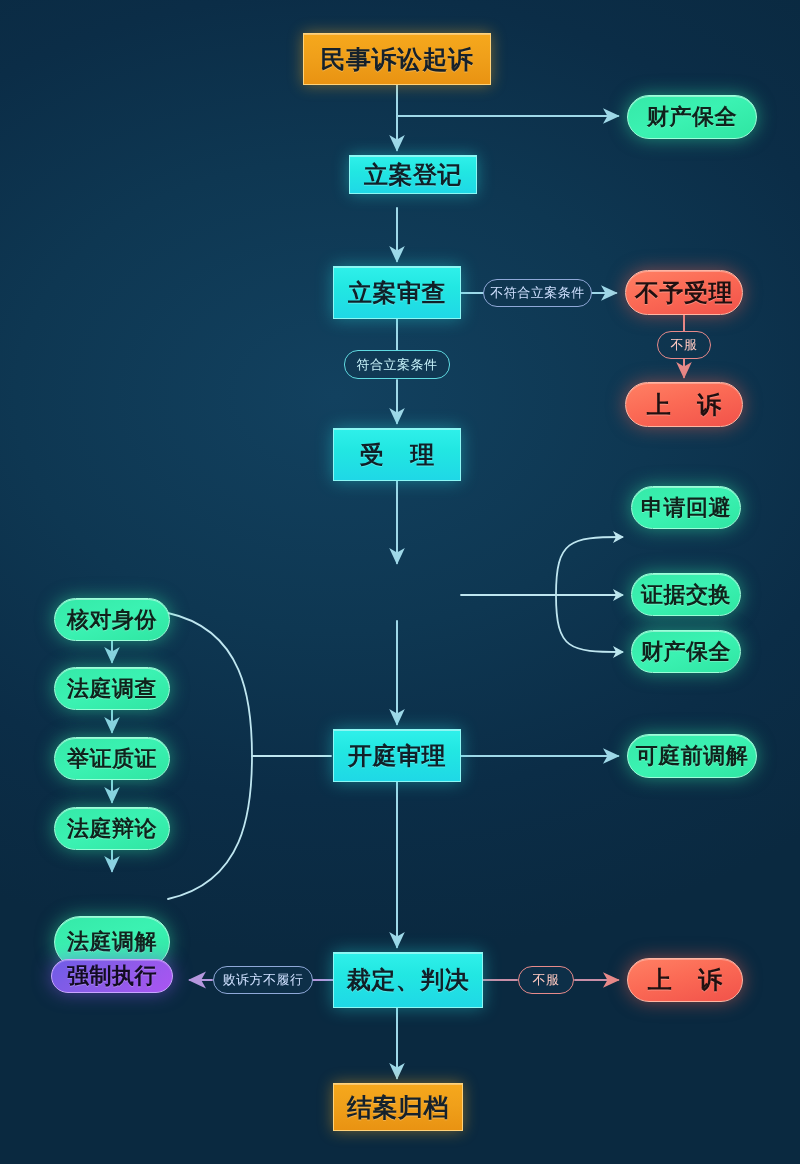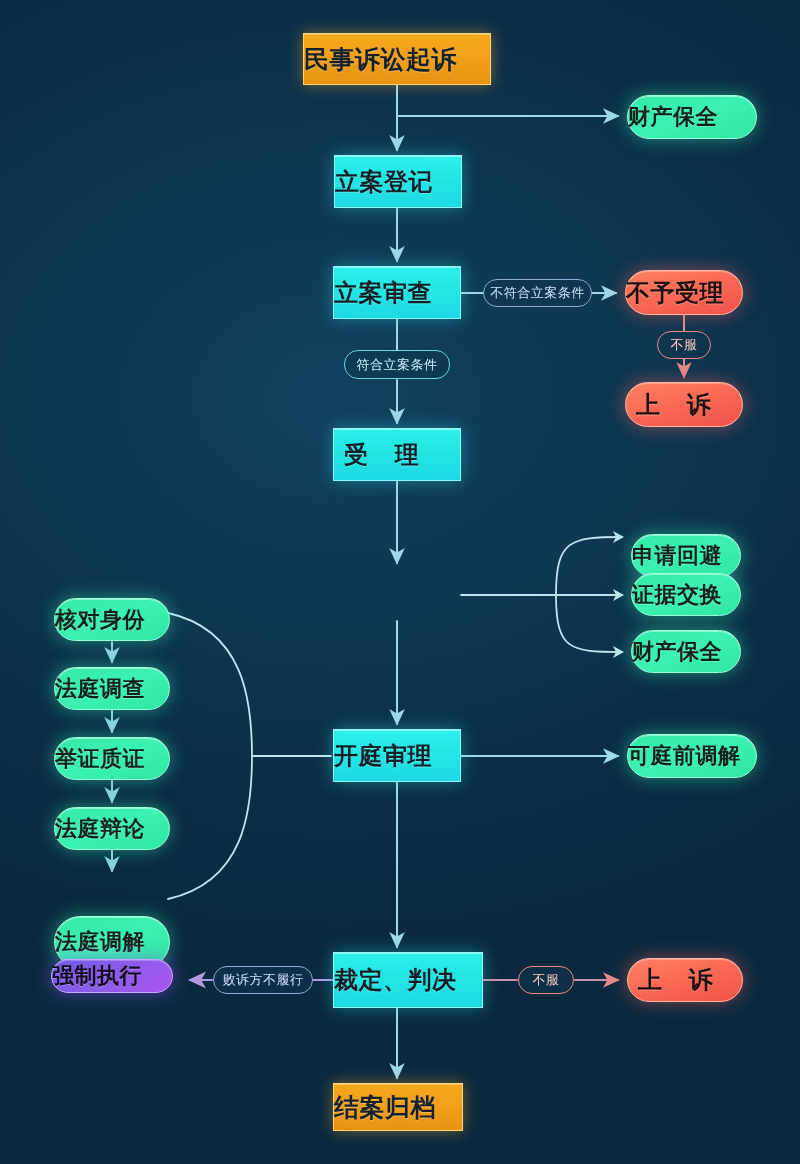--- a/index.html
+++ b/index.html
@@ -21,21 +21,21 @@
     position: absolute;
     left: 0; top: 0;
     width: 800px;
     height: 1164px;
     pointer-events: none;
   }
   .node {
     position: absolute;
     display: flex;
     align-items: center;
-    justify-content: flex-start;
+    justify-content: center;
     box-sizing: border-box;
     color: #101820;
     font-weight: bold;
     letter-spacing: 0.5px;
     white-space: nowrap;
     text-shadow: 0 1px 0 rgba(255,255,255,0.25);
   }
   
   .n-orange {
     background: linear-gradient(180deg, #f6a81c 0%, #f0a01a 45%, #e99312 100%);
@@ -193,21 +193,21 @@
   </svg>
 
   <div class="node n-orange" style="left:303px; top:33px; width:188px; height:52px;">
     <span>民事诉讼起诉</span>
   </div>
 
   <div class="node n-green" style="left:627px; top:95px; width:130px; height:44px;">
     <span>财产保全</span>
   </div>
 
-  <div class="node n-cyan" style="left:334px; top:155px; width:128px; height:53px;">
+  <div class="node n-cyan" style="left:349px; top:155px; width:128px; height:39px;">
     <span>立案登记</span>
   </div>
 
   <div class="node n-cyan" style="left:333px; top:266px; width:128px; height:53px;">
     <span>立案审查</span>
   </div>
 
   <div class="lbl lbl-blue" style="left:483px; top:279px; width:109px; height:28px;">
     <span>不符合立案条件</span>
   </div>
@@ -226,21 +226,21 @@
 
   <div class="lbl lbl-cyan" style="left:344px; top:350px; width:106px; height:29px;">
     <span>符合立案条件</span>
   </div>
 
   <div class="node n-cyan" style="left:333px; top:428px; width:128px; height:53px;">
     <span class="spaced">受 理</span>
   </div>
 
 
-  <div class="node n-green" style="left:631px; top:534px; width:110px; height:43px;">
+  <div class="node n-green" style="left:631px; top:486px; width:110px; height:43px;">
     <span>申请回避</span>
   </div>
 
   <div class="node n-green" style="left:631px; top:573px; width:110px; height:43px;">
     <span>证据交换</span>
   </div>
 
   <div class="node n-green" style="left:631px; top:630px; width:110px; height:43px;">
     <span>财产保全</span>
   </div>

